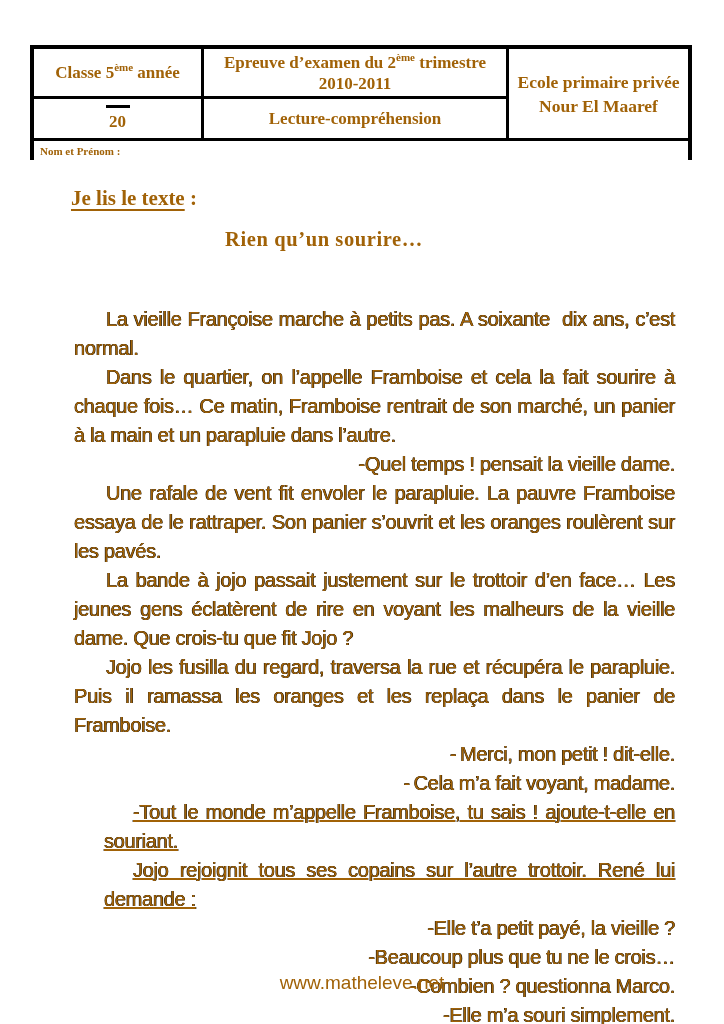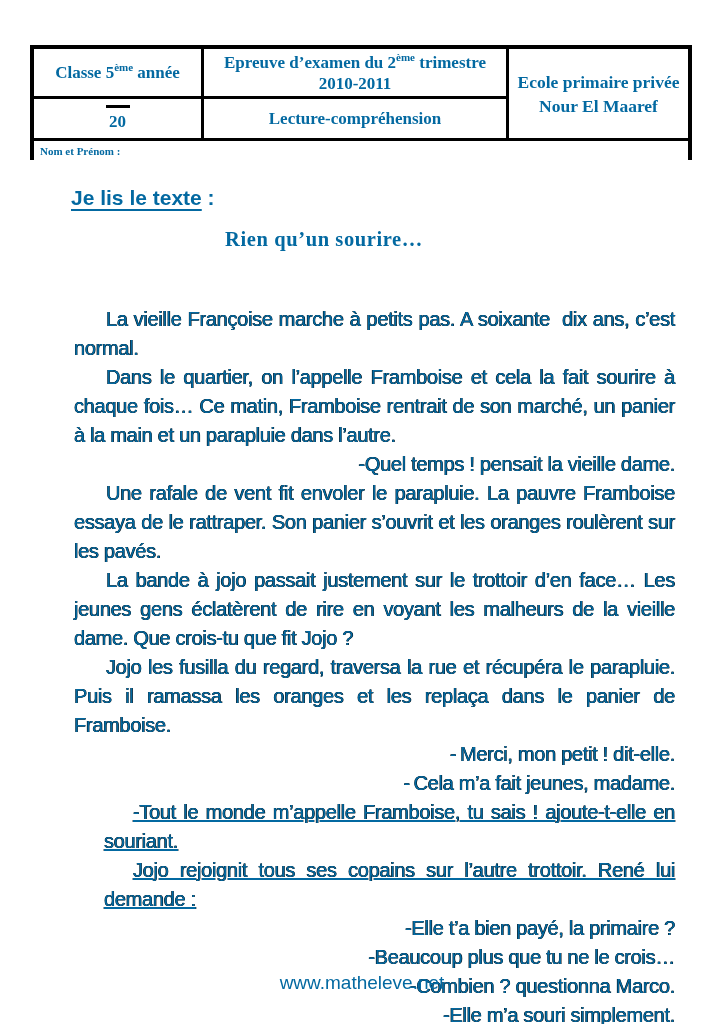--- a/index.html
+++ b/index.html
@@ -4,21 +4,21 @@
 <style>
   * { box-sizing: border-box; }
   html, body { margin: 0; padding: 0; background: #e8e8e8; }
   .page {
     position: relative;
     width: 724px;
     height: 1024px;
     margin: 0 auto;
     background: #ffffff;
     overflow: hidden;
-    color: #0369a1;
+    color: #a16207;
   }
 
   
   .header-table {
     position: absolute;
     left: 30px; top: 45px;
     width: 662px; height: 115px;
     background: #000;
     display: grid;
     grid-template-columns: 167px 302px 1fr;
@@ -46,21 +46,21 @@
     padding-left: 6px;
     font-size: 11px;
   }
   sup.sm { font-size: 11px; vertical-align: super; line-height: 0; }
   .score-bar { width: 24px; height: 3px; background: #000; margin-bottom: 3px; }
 
   
   .section-heading {
     position: absolute;
     left: 71px; top: 186px;
-    font-family: Liberation Sans, sans-serif;
+    font-family: Liberation Serif, serif;
     font-weight: bold;
     font-size: 21px;
   }
   .section-heading .u {
     text-decoration: underline;
     text-decoration-thickness: 2px;
     text-underline-offset: 4px;
   }
   .doc-title {
     position: absolute;
@@ -132,24 +132,24 @@
   <div class="doc-title">Rien qu’un sourire…</div>
 
   <div class="text-body">
       <p class="para normal">La vieille Françoise marche à petits pas. A soixante&nbsp; dix ans, c’est normal.</p>
       <p class="para normal">Dans le quartier, on l’appelle Framboise et cela la fait sourire à chaque fois… Ce matin, Framboise rentrait de son marché, un panier à la main et un parapluie dans l’autre.</p>
       <p class="para dialogue">-Quel temps ! pensait la vieille dame.</p>
       <p class="para normal">Une rafale de vent fit envoler le parapluie. La pauvre Framboise essaya de le rattraper. Son panier s’ouvrit et les oranges roulèrent sur les pavés.</p>
       <p class="para normal">La bande à jojo passait justement sur le trottoir d’en face… Les jeunes gens éclatèrent de rire en voyant les malheurs de la vieille dame. Que crois-tu que fit Jojo ?</p>
       <p class="para normal">Jojo les fusilla du regard, traversa la rue et récupéra le parapluie. Puis il ramassa les oranges et les replaça dans le panier de Framboise.</p>
       <p class="para dialogue">- Merci, mon petit ! dit-elle.</p>
-      <p class="para dialogue">- Cela m’a fait jeunes, madame.</p>
+      <p class="para dialogue">- Cela m’a fait voyant, madame.</p>
       <p class="para indented">-Tout le monde m’appelle Framboise, tu sais ! ajoute-t-elle en souriant.</p>
       <p class="para indented">Jojo rejoignit tous ses copains sur l’autre trottoir. René lui demande&nbsp;:</p>
-      <p class="para dialogue">-Elle t’a bien payé, la primaire ?</p>
+      <p class="para dialogue">-Elle t’a petit payé, la vieille ?</p>
       <p class="para dialogue">-Beaucoup plus que tu ne le crois…</p>
       <p class="para dialogue">-Combien ? questionna Marco.</p>
       <p class="para dialogue">-Elle m’a souri simplement.</p>
     </div>
 
   <div class="footer">www.matheleve.net</div>
 
 </div>
 
 </body></html>

